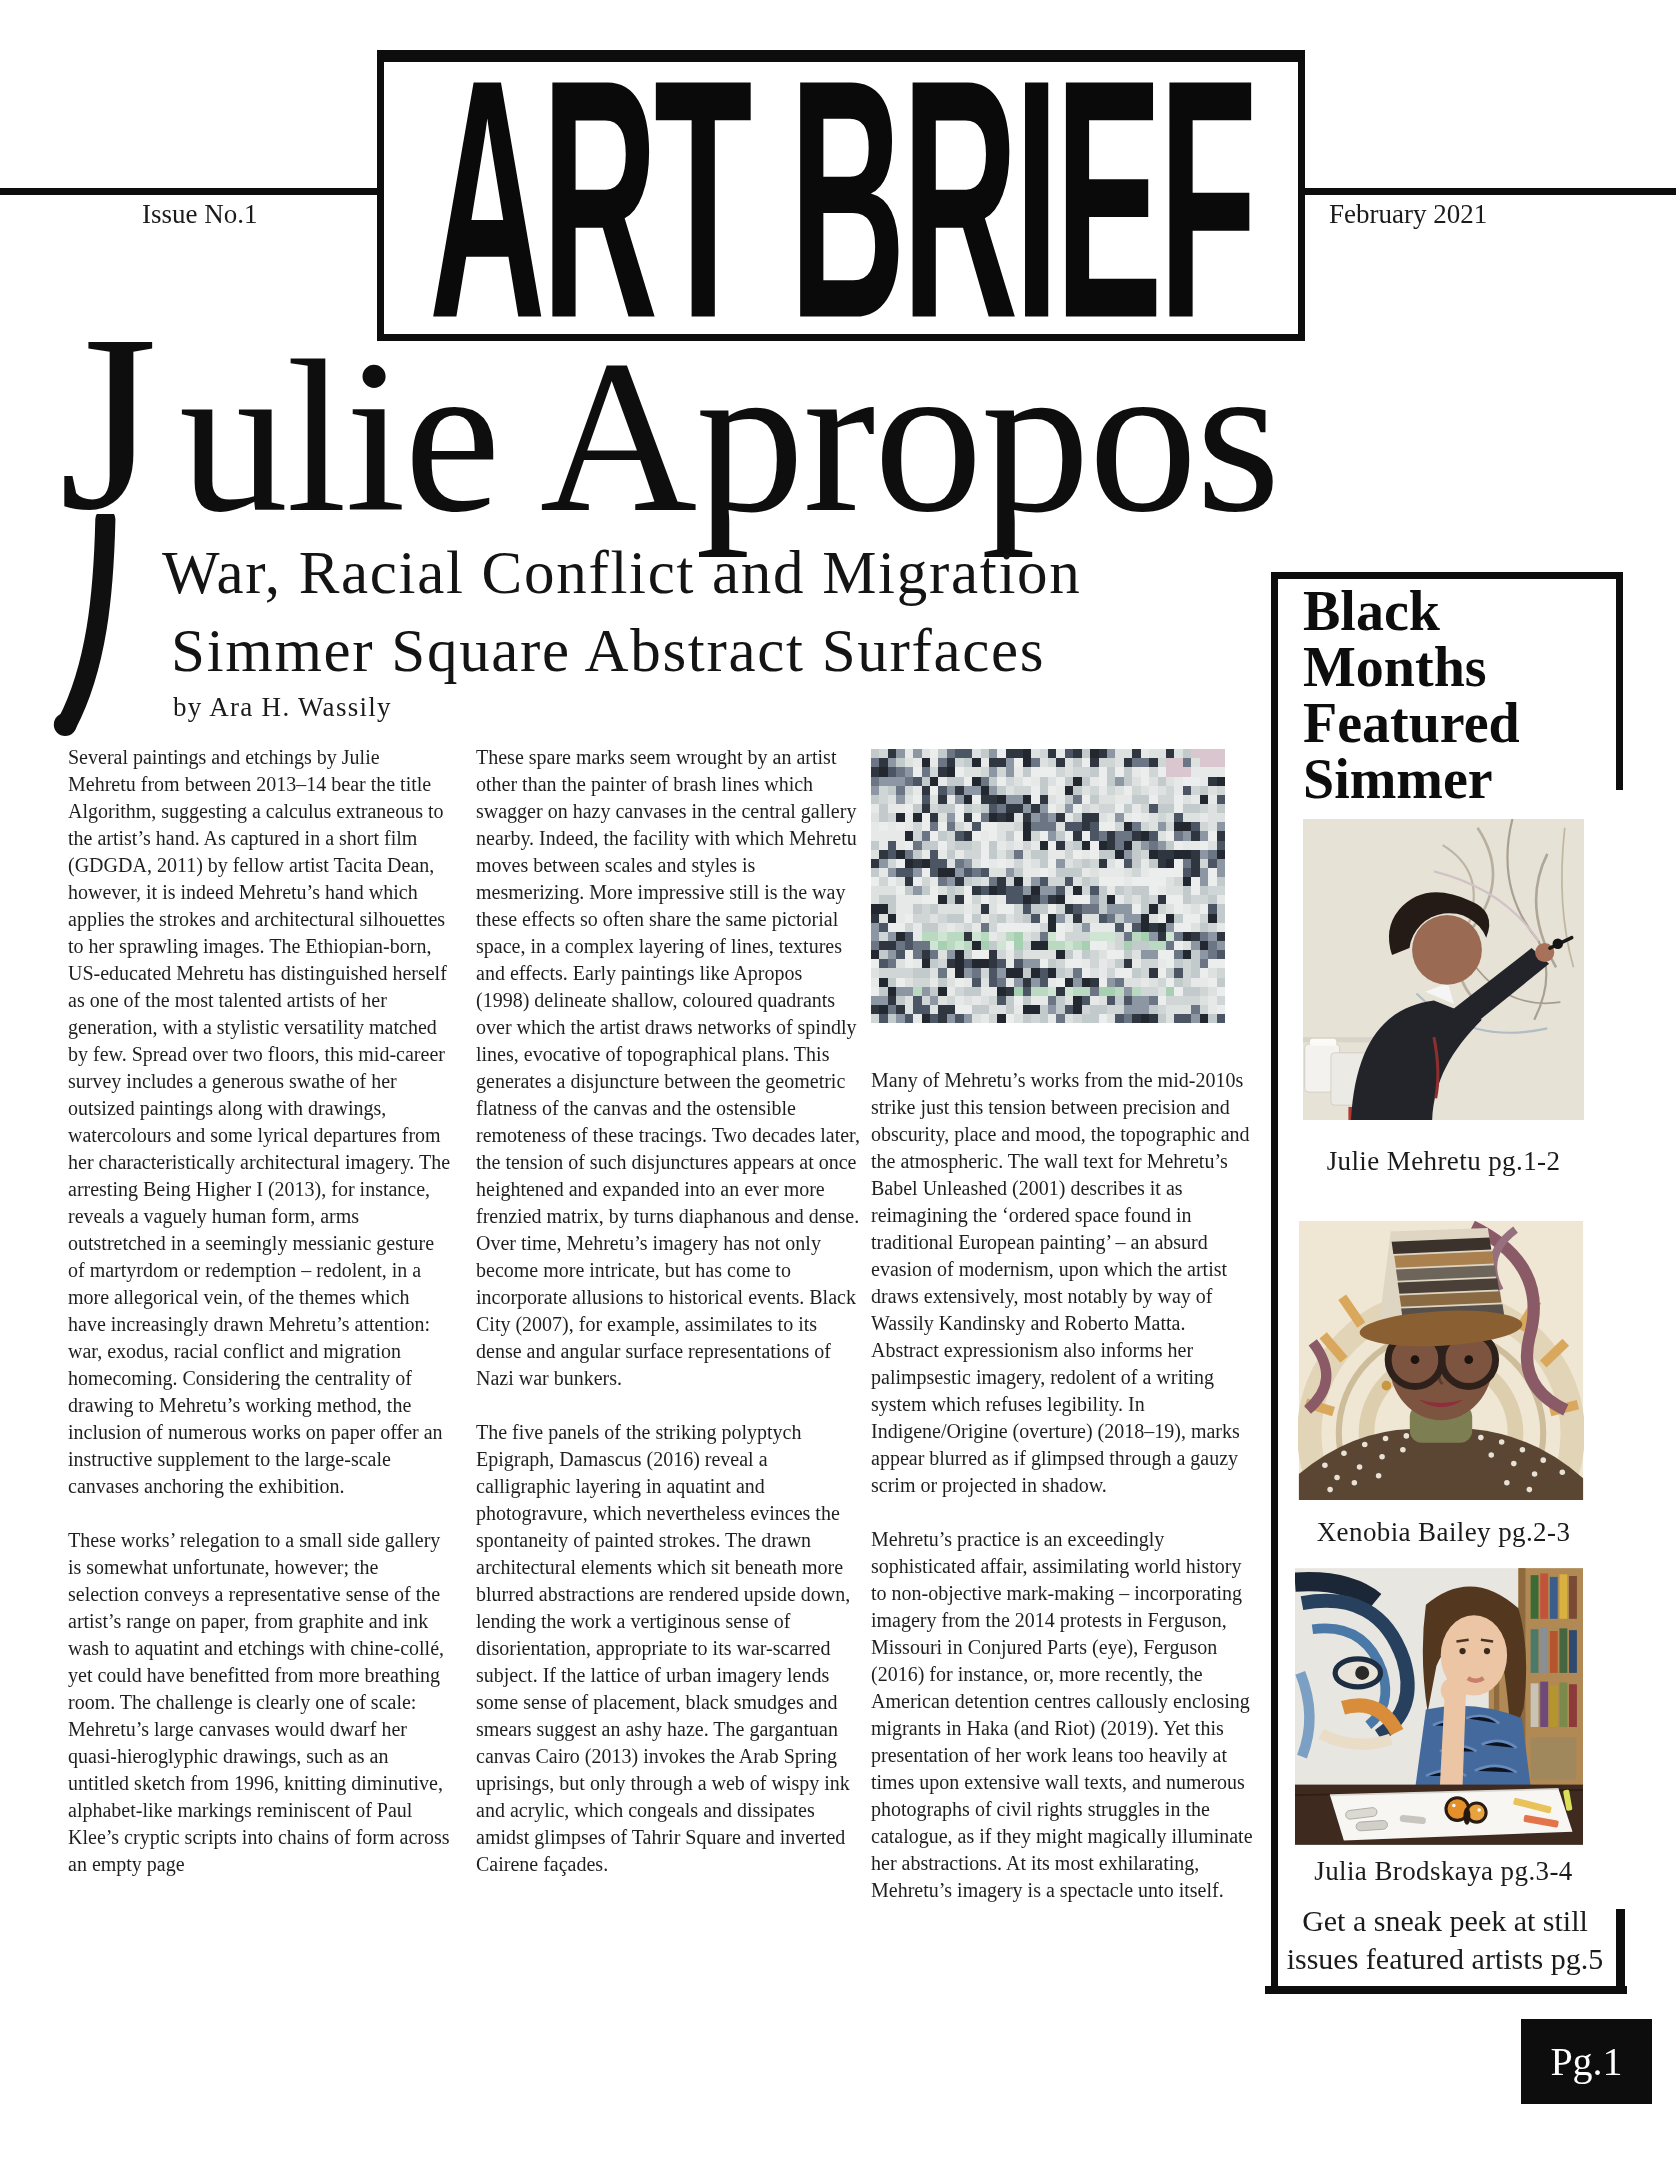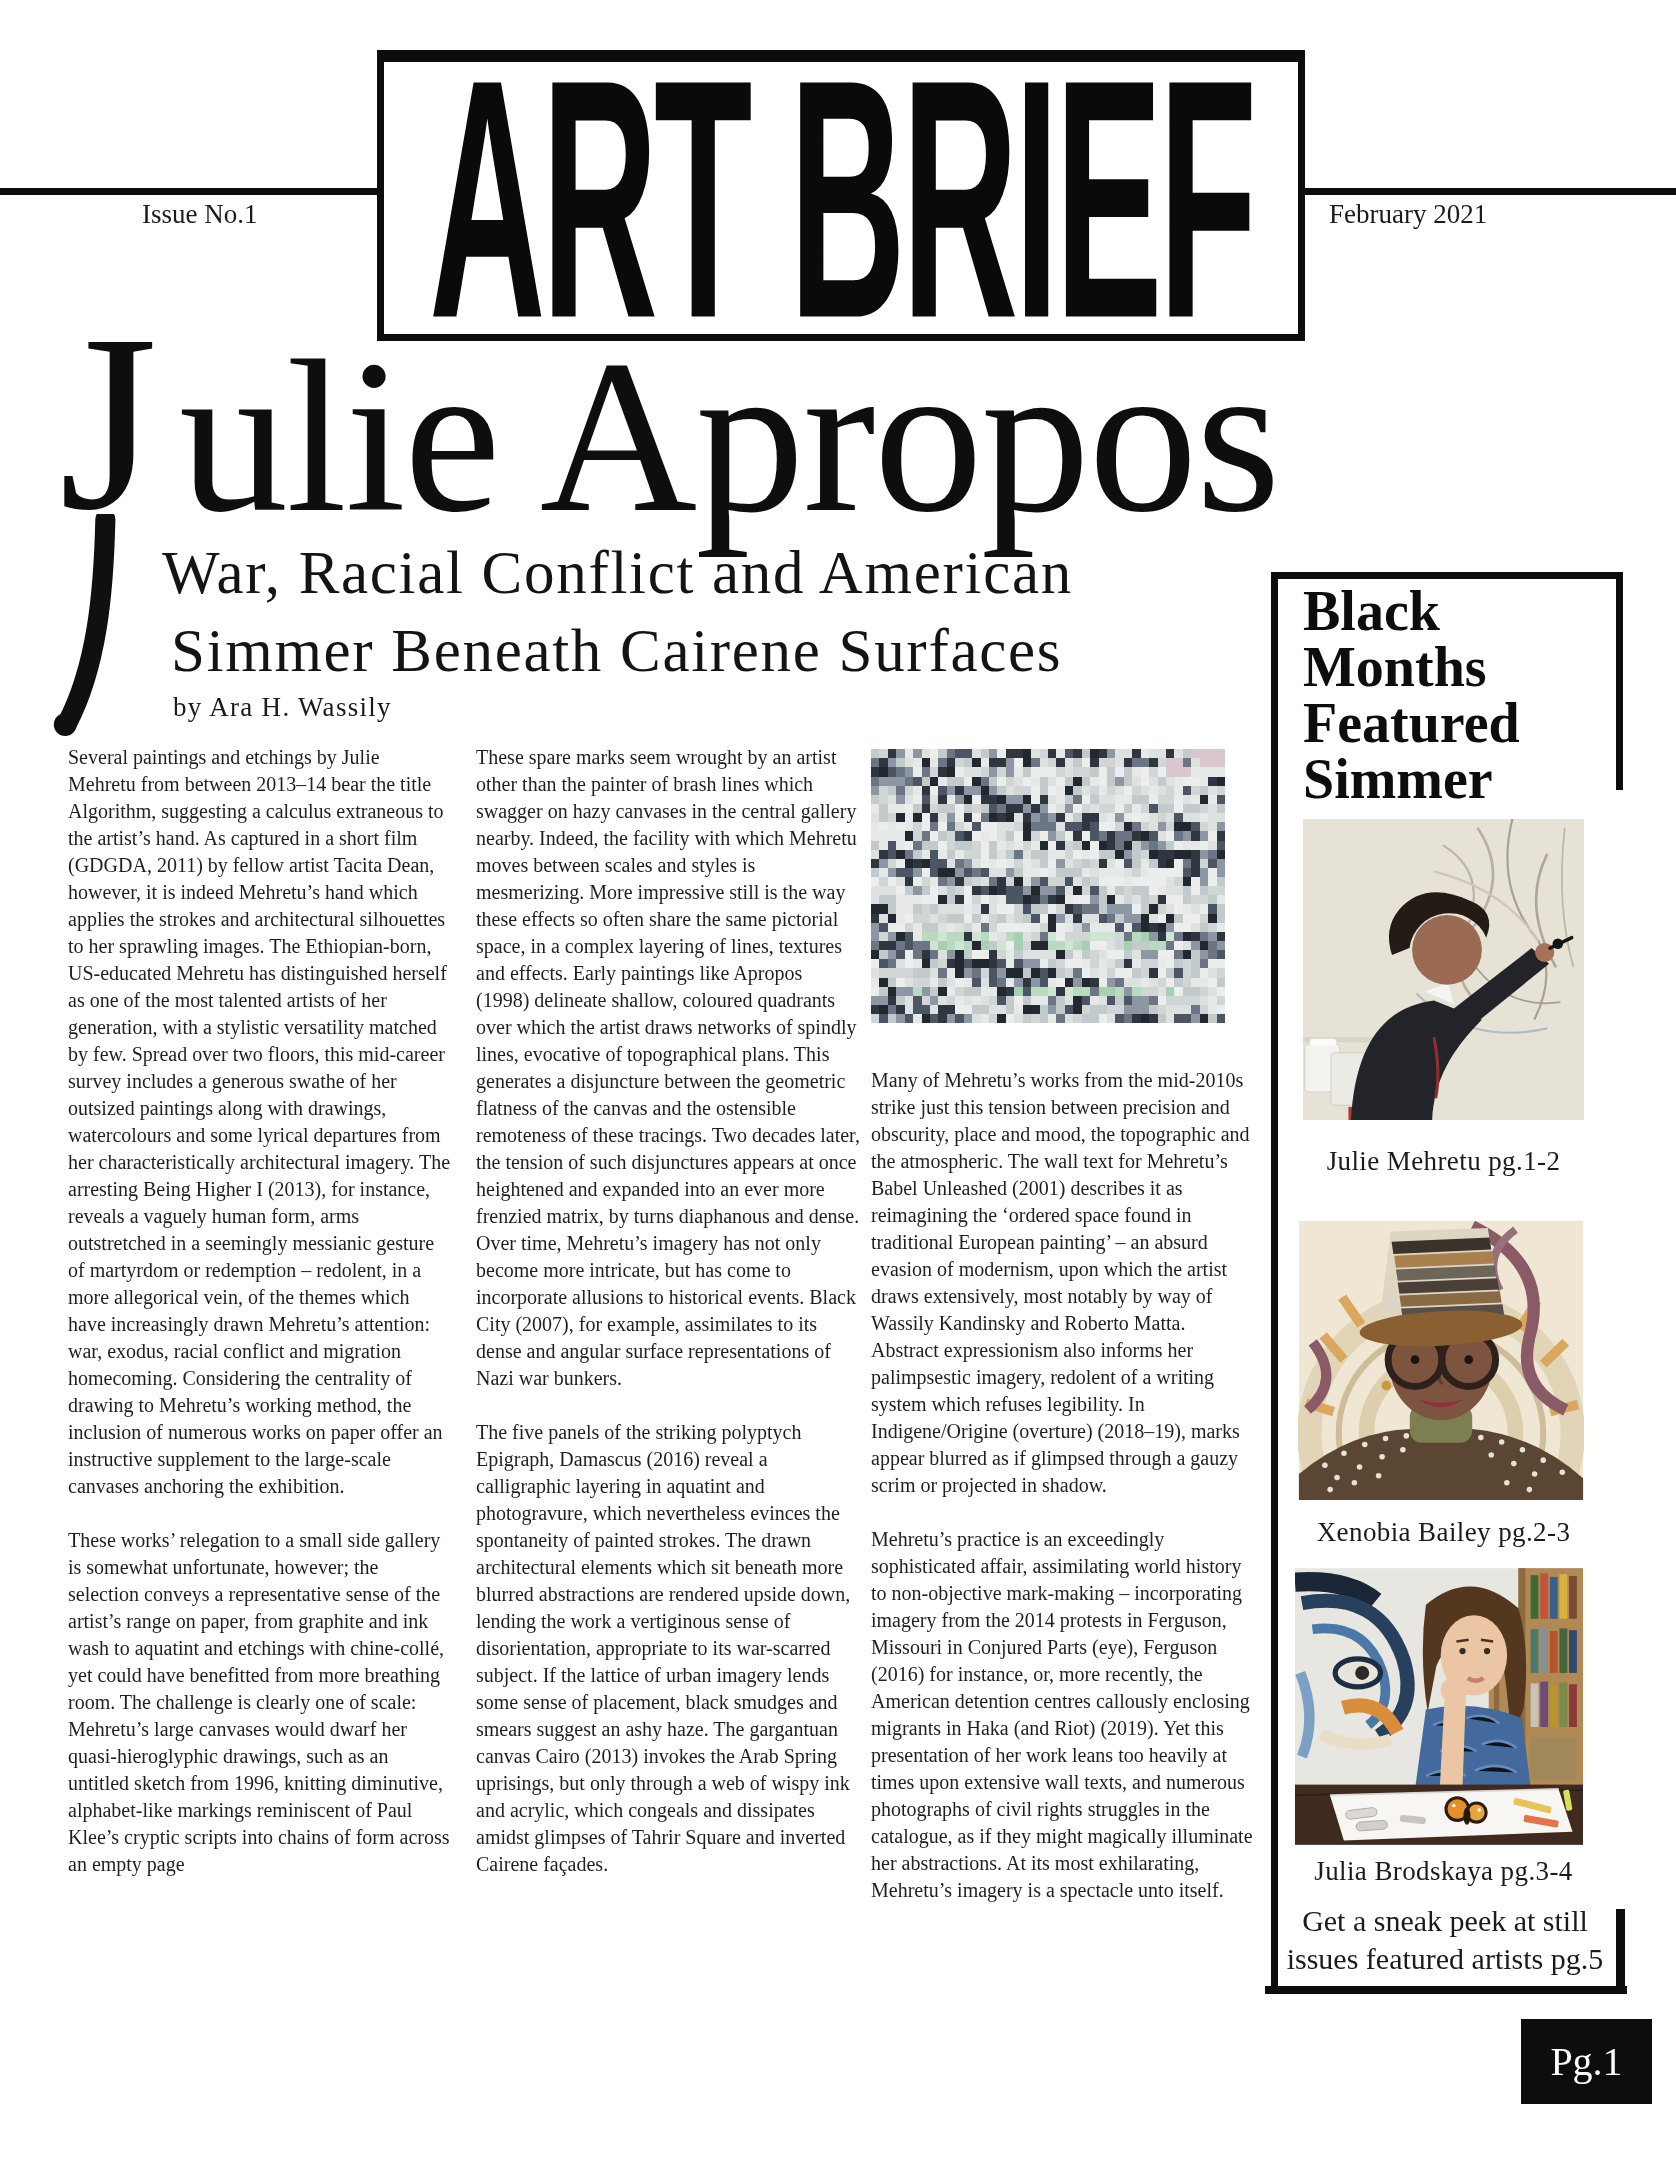--- a/index.html
+++ b/index.html
@@ -82,22 +82,22 @@
 </div>
 <div class="issue-label">Issue No.1</div>
 <div class="date-label">February 2021</div>
 
 <div class="article-title-initial">J</div>
 <svg class="j-tail" viewBox="0 0 130 270" aria-hidden="true">
   <path d="M 70 6 C 68 92 60 175 26 240" stroke="#101010" stroke-width="23" fill="none" stroke-linecap="round"></path>
   <circle cx="24" cy="241" r="13" fill="#101010"></circle>
 </svg>
 <div class="article-title-rest">ulie Apropos</div>
-<div class="subtitle-1">War, Racial Conflict and American</div>
-<div class="subtitle-2">Simmer Beneath Cairene Surfaces</div>
+<div class="subtitle-1">War, Racial Conflict and Migration</div>
+<div class="subtitle-2">Simmer Square Abstract Surfaces</div>
 <div class="byline">by Ara H. Wassily</div>
 
 <div class="col" id="col1">
   <p>Several paintings and etchings by Julie Mehretu from between 2013–14 bear the title Algorithm, suggesting a calculus extraneous to the artist’s hand. As captured in a short film (GDGDA, 2011) by fellow artist Tacita Dean, however, it is indeed Mehretu’s hand which applies the strokes and architectural silhouettes to her sprawling images. The Ethiopian-born, US-educated Mehretu has distinguished herself as one of the most talented artists of her generation, with a stylistic versatility matched by few. Spread over two floors, this mid-career survey includes a generous swathe of her outsized paintings along with drawings, watercolours and some lyrical departures from her characteristically architectural imagery. The arresting Being Higher I (2013), for instance, reveals a vaguely human form, arms outstretched in a seemingly messianic gesture of martyrdom or redemption – redolent, in a more allegorical vein, of the themes which have increasingly drawn Mehretu’s attention: war, exodus, racial conflict and migration homecoming. Considering the centrality of drawing to Mehretu’s working method, the inclusion of numerous works on paper offer an instructive supplement to the large-scale canvases anchoring the exhibition.</p>
   <p>These works’ relegation to a small side gallery is somewhat unfortunate, however; the selection conveys a representative sense of the artist’s range on paper, from graphite and ink wash to aquatint and etchings with chine-collé, yet could have benefitted from more breathing room. The challenge is clearly one of scale: Mehretu’s large canvases would dwarf her quasi-hieroglyphic drawings, such as an untitled sketch from 1996, knitting diminutive, alphabet-like markings reminiscent of Paul Klee’s cryptic scripts into chains of form across an empty page</p>
 </div>
 
 <div class="col" id="col2">
   <p>These spare marks seem wrought by an artist other than the painter of brash lines which swagger on hazy canvases in the central gallery nearby. Indeed, the facility with which Mehretu moves between scales and styles is mesmerizing. More impressive still is the way these effects so often share the same pictorial space, in a complex layering of lines, textures and effects. Early paintings like Apropos (1998) delineate shallow, coloured quadrants over which the artist draws networks of spindly lines, evocative of topographical plans. This generates a disjuncture between the geometric flatness of the canvas and the ostensible remoteness of these tracings. Two decades later, the tension of such disjunctures appears at once heightened and expanded into an ever more frenzied matrix, by turns diaphanous and dense. Over time, Mehretu’s imagery has not only become more intricate, but has come to incorporate allusions to historical events. Black City (2007), for example, assimilates to its dense and angular surface representations of Nazi war bunkers.</p>
   <p>The five panels of the striking polyptych Epigraph, Damascus (2016) reveal a calligraphic layering in aquatint and photogravure, which nevertheless evinces the spontaneity of painted strokes.  The drawn architectural elements which sit beneath more blurred abstractions are rendered upside down, lending the work a vertiginous sense of disorientation, appropriate to its war-scarred subject. If the lattice of urban imagery lends some sense of placement, black smudges and smears suggest an ashy haze. The gargantuan canvas Cairo (2013) invokes the Arab Spring uprisings, but only through a web of wispy ink and acrylic, which congeals and dissipates amidst glimpses of Tahrir Square and inverted Cairene façades.</p>

